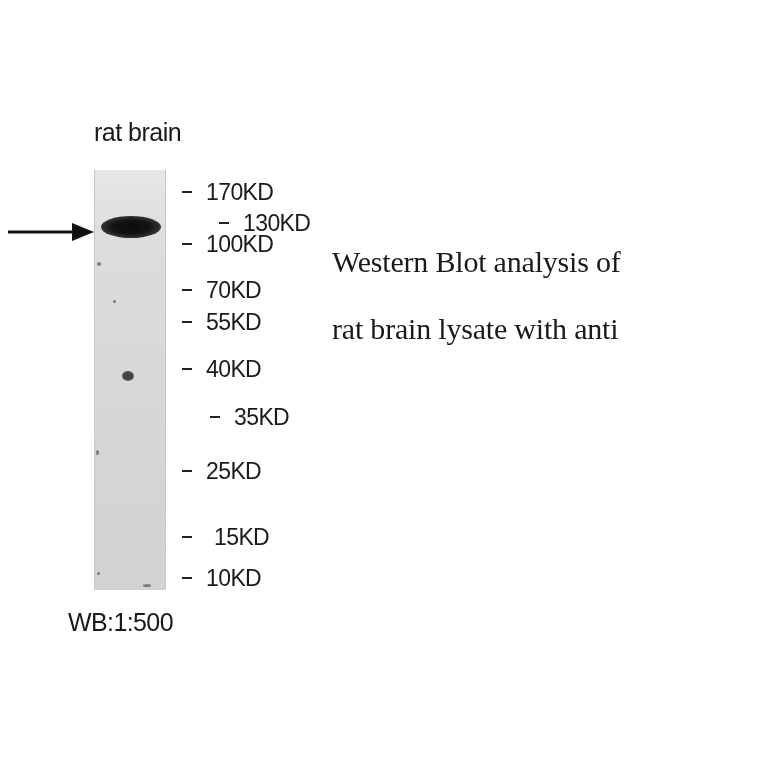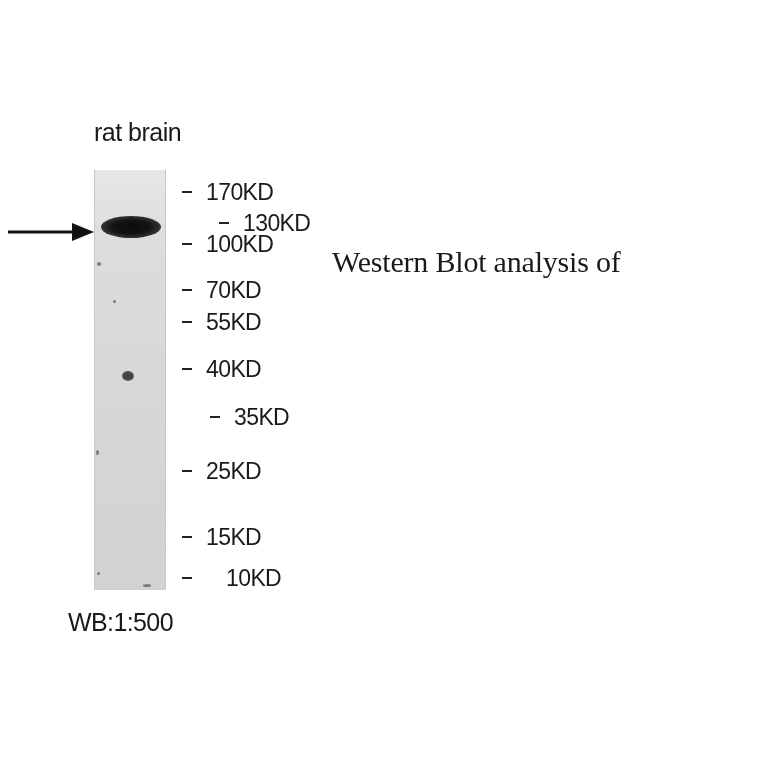--- a/index.html
+++ b/index.html
@@ -73,27 +73,28 @@
       <span>40KD</span>
     </div>
   <div class="marker sans" style="top:405px;padding-left:28px;">
       <span class="tick"></span>
       <span>35KD</span>
     </div>
   <div class="marker sans" style="top:459px;">
       <span class="tick"></span>
       <span>25KD</span>
     </div>
-  <div class="marker sans" style="top:525px;">
+  <div class="marker sans" style="top:525px;gap:8px;">
       <span class="tick"></span>
       <span>15KD</span>
     </div>
-  <div class="marker sans" style="top:566px;gap:20px;">
+  <div class="marker sans" style="top:566px;">
       <span class="tick"></span>
       <span>10KD</span>
     </div>
 </div>
 
 <div id="description" class="serif">
   <div>Western Blot analysis of</div>
+  <div>rat brain lysate with anti</div>
 </div>
 
 <div id="dilution" class="sans">WB:1:500</div>
 
 </body></html>

